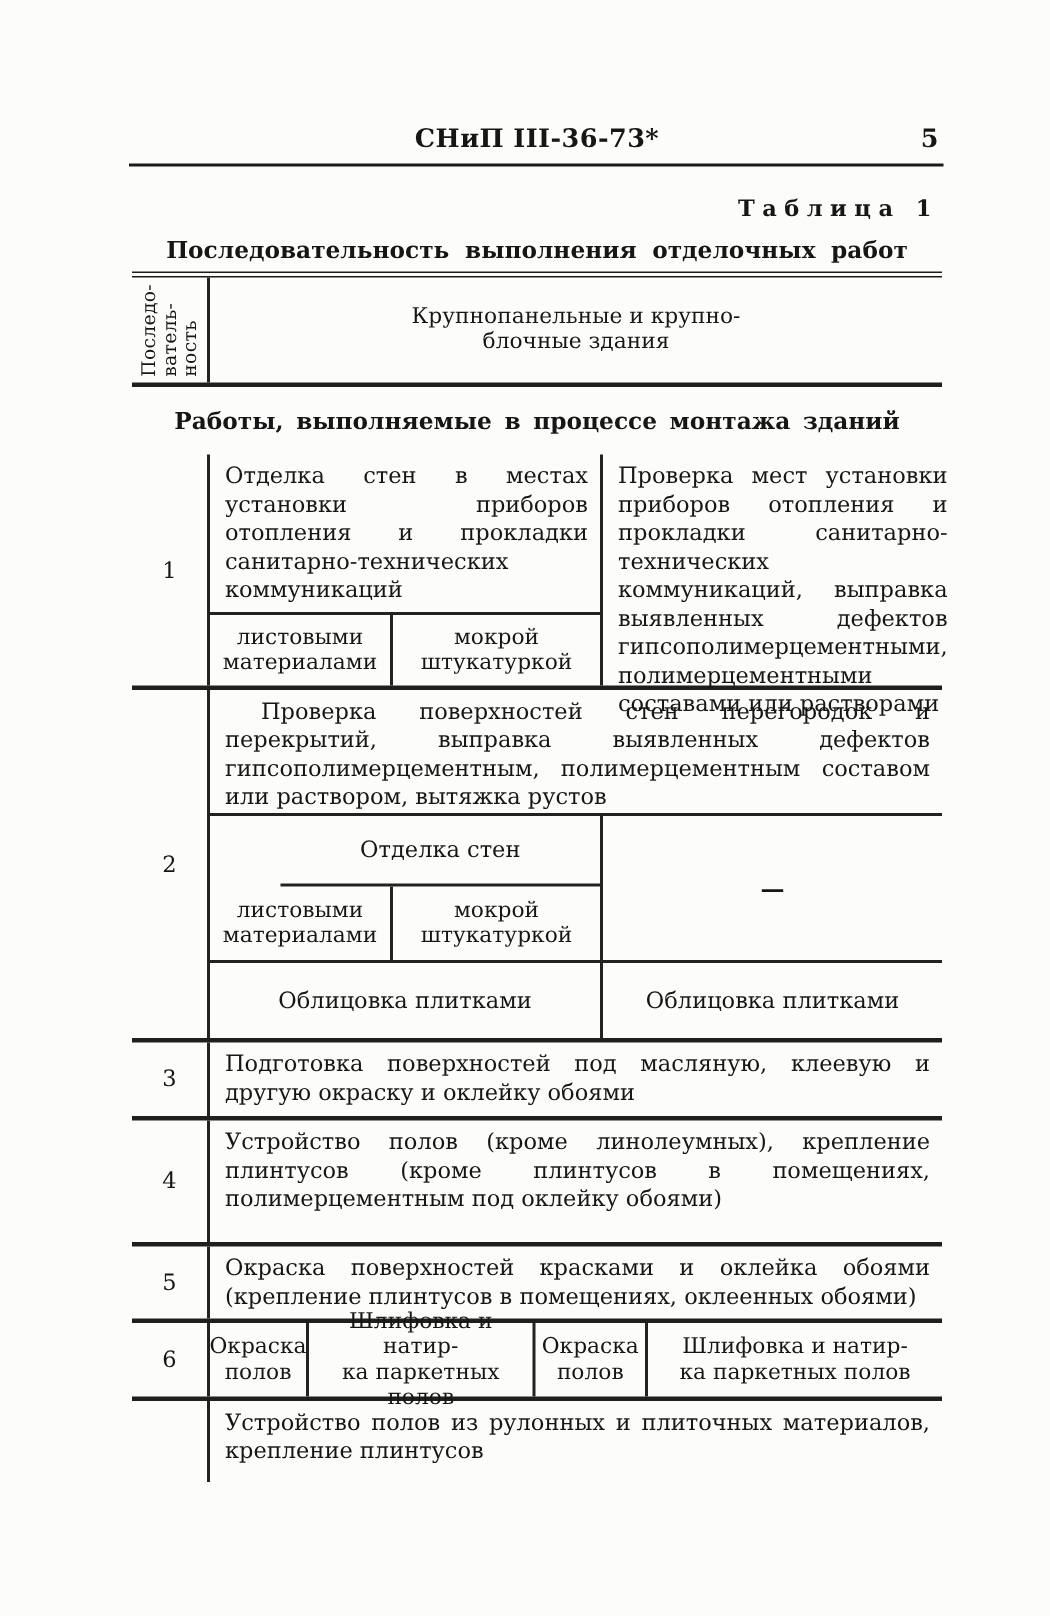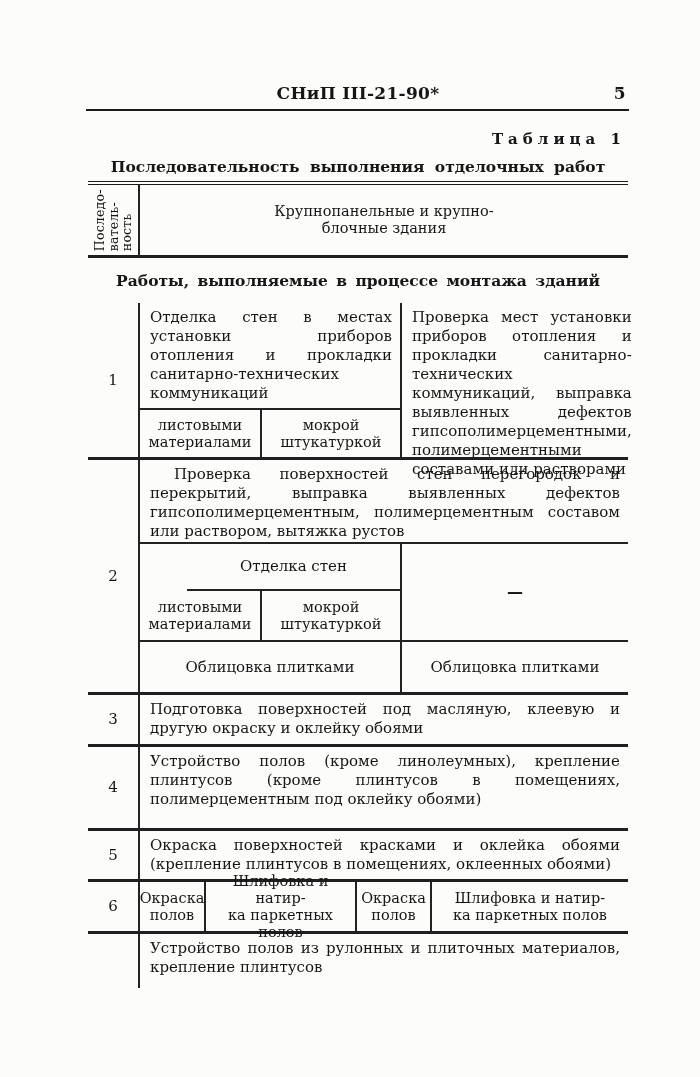--- a/index.html
+++ b/index.html
@@ -79,21 +79,21 @@
   .c6-2 { width: 151px; flex: 0 0 151px; }
   .c6-3 { width: 75px;  flex: 0 0 75px; }
   .c6-4 { flex: 1; }
   .t-row7 { height: 54px; }
   .rowtext { flex: 1; }
 </style>
 </head>
 <body>
 
 <div class="abs doc-header">
-  <span>СНиП III-21-90*</span>
+  <span>СНиП III-36-73*</span>
   <span class="page-num">5</span>
 </div>
 <div class="abs header-rule"></div>
 
 <div class="abs table-label">Таблица 1</div>
 <div class="abs table-title">Последовательность выполнения отделочных работ</div>
 
 <div class="abs ftable">
 
   <div class="row t-head brd-b-thick">

